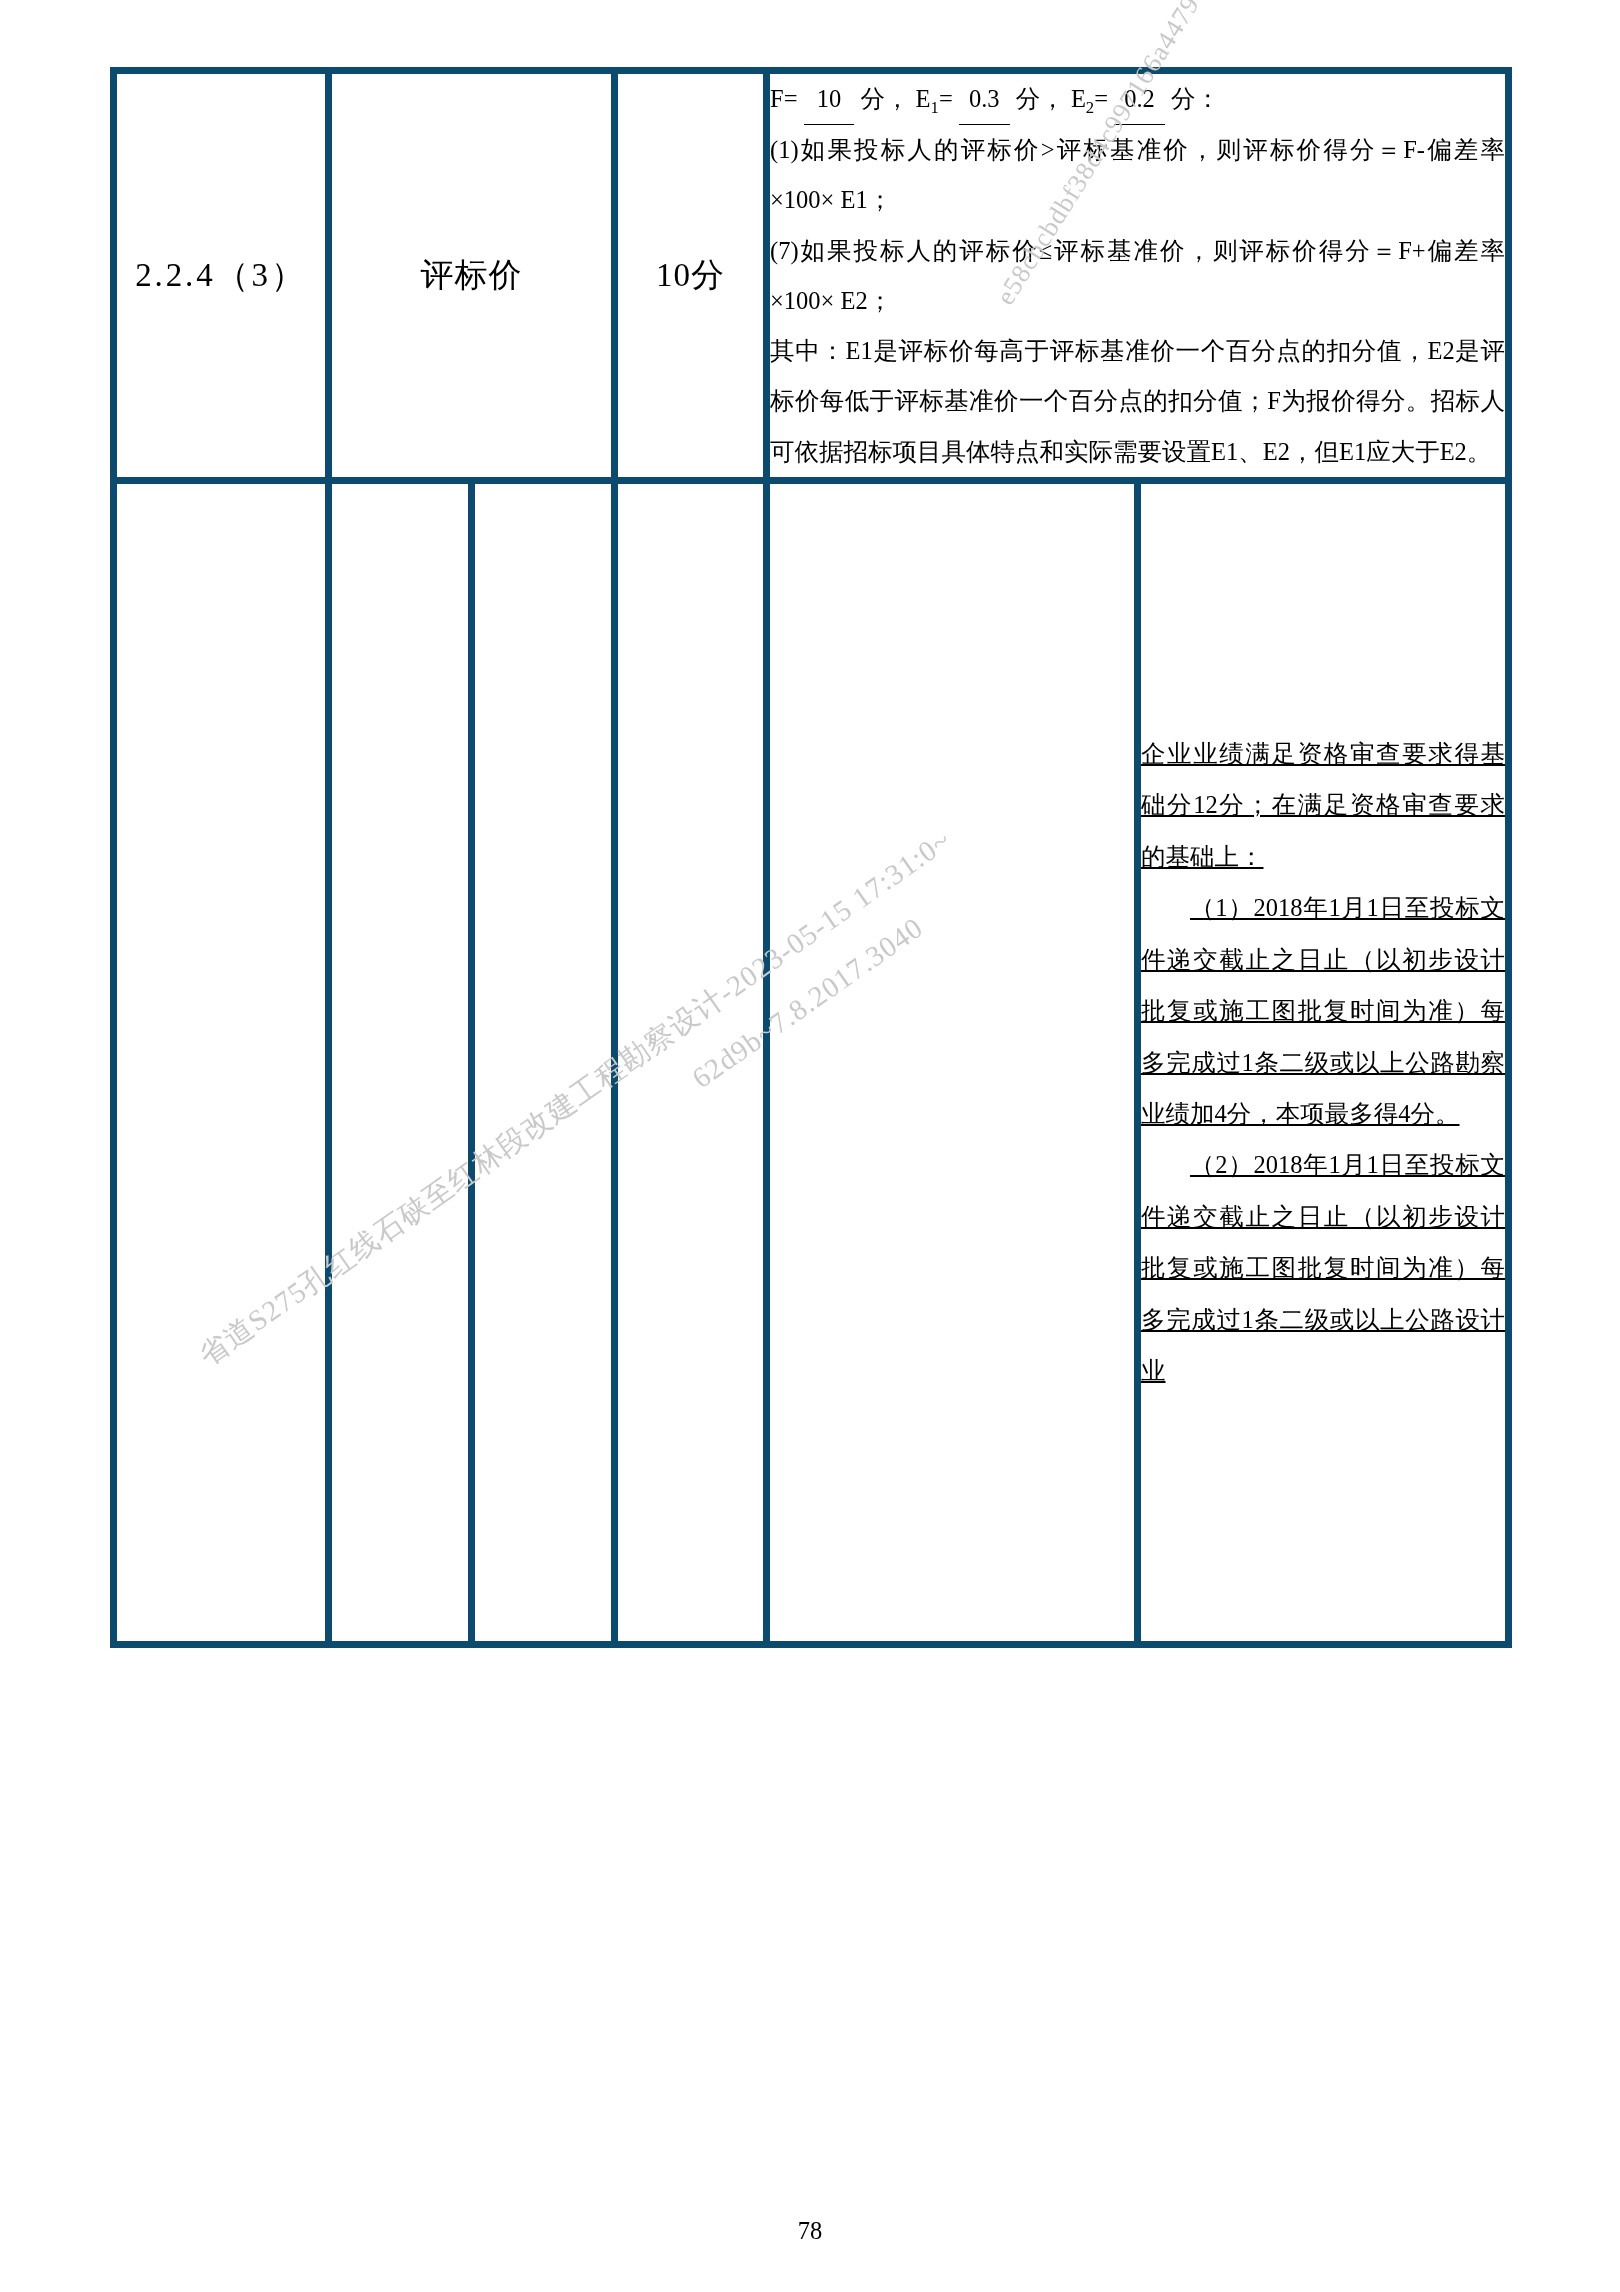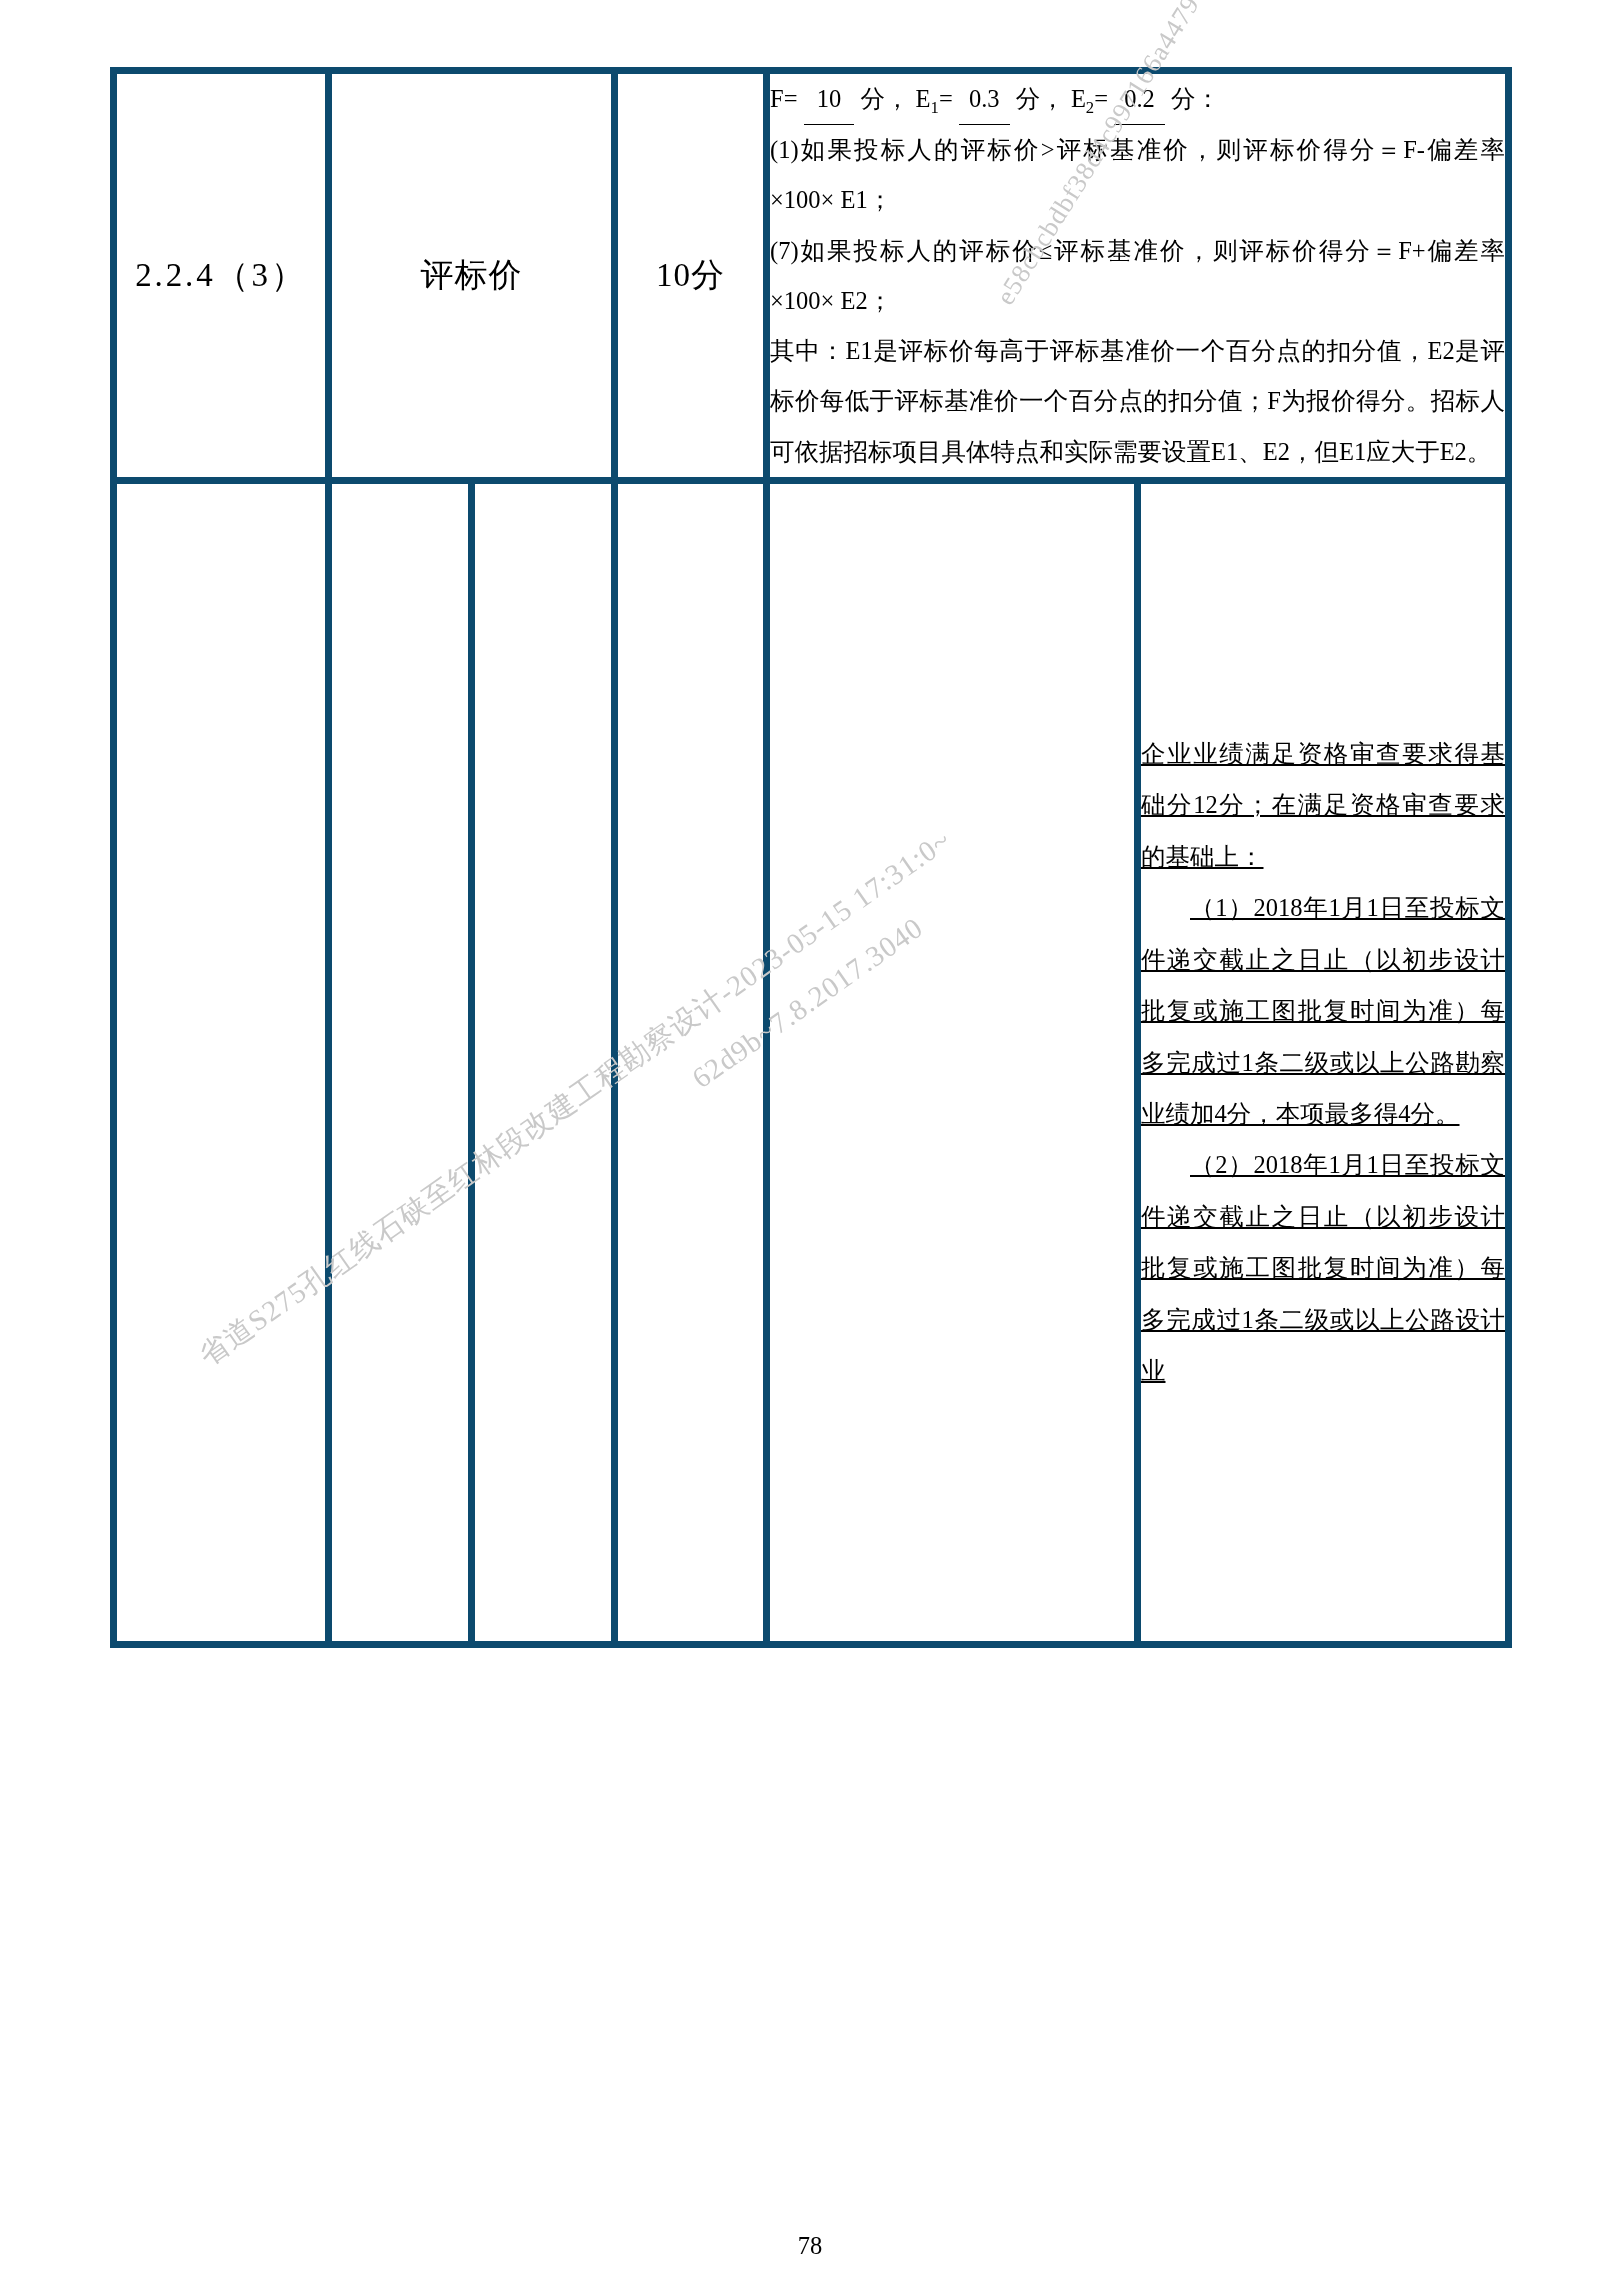--- a/index.html
+++ b/index.html
@@ -118,21 +118,20 @@
     letter-spacing: 1px;
   }
   
   .page-number {
     position: absolute;
     left: 0;
     top: 2217px;
     width: 1620px;
     text-align: center;
     font-size: 24.5px;
-    margin-top: 15px;
   }
 </style>
 </head>
 <body>
 
 <div class="page">
 
   <table class="doc-table">
     <tbody>
       <tr>

